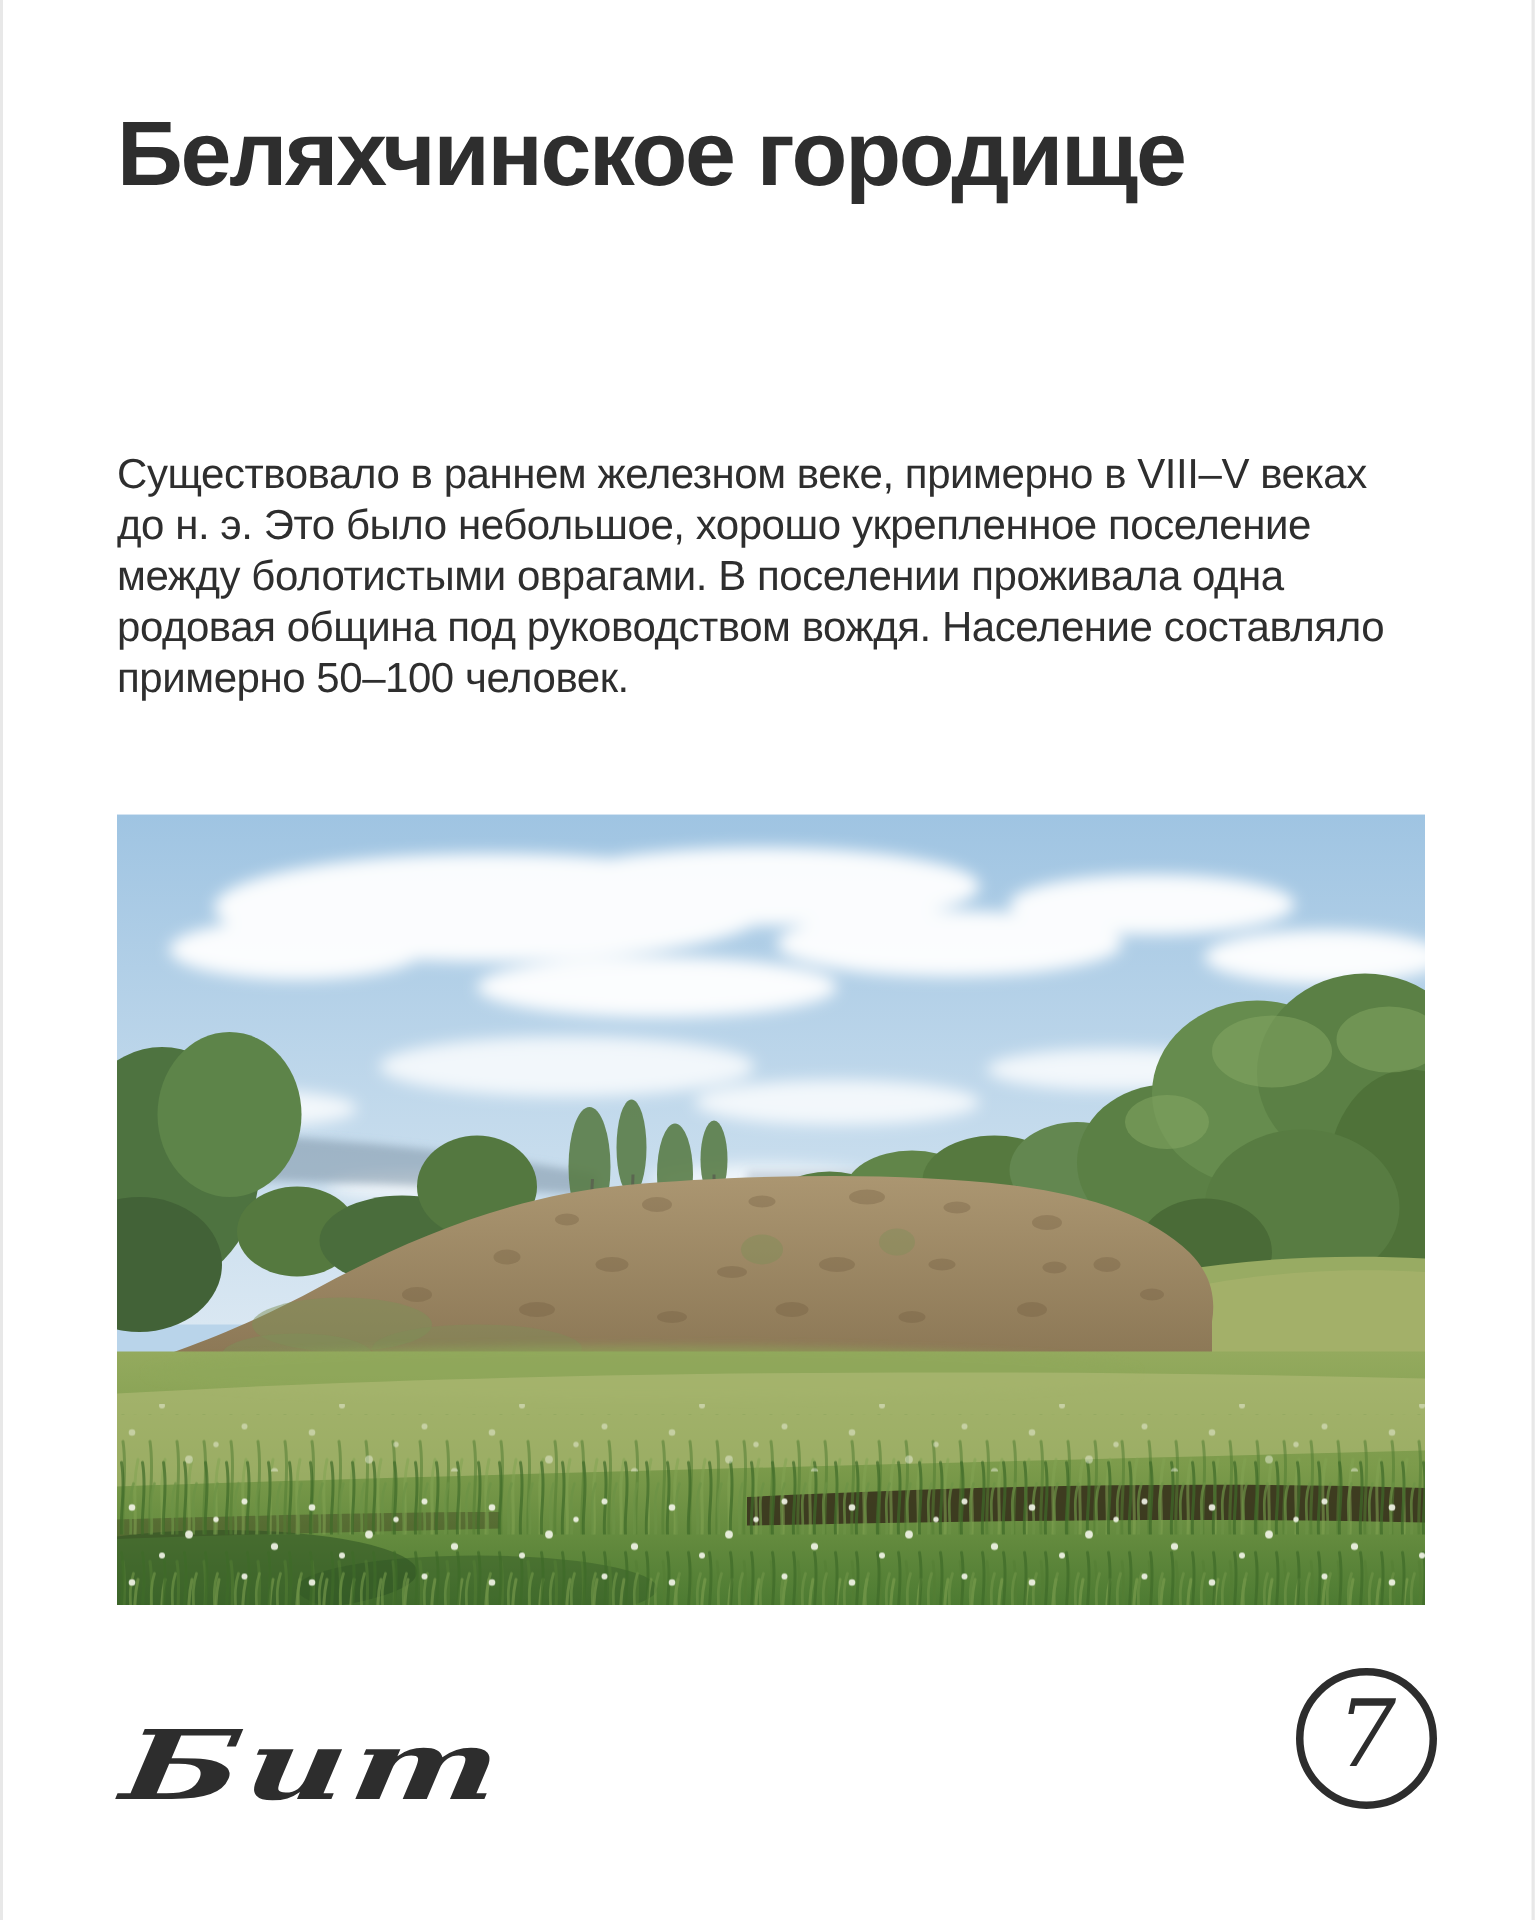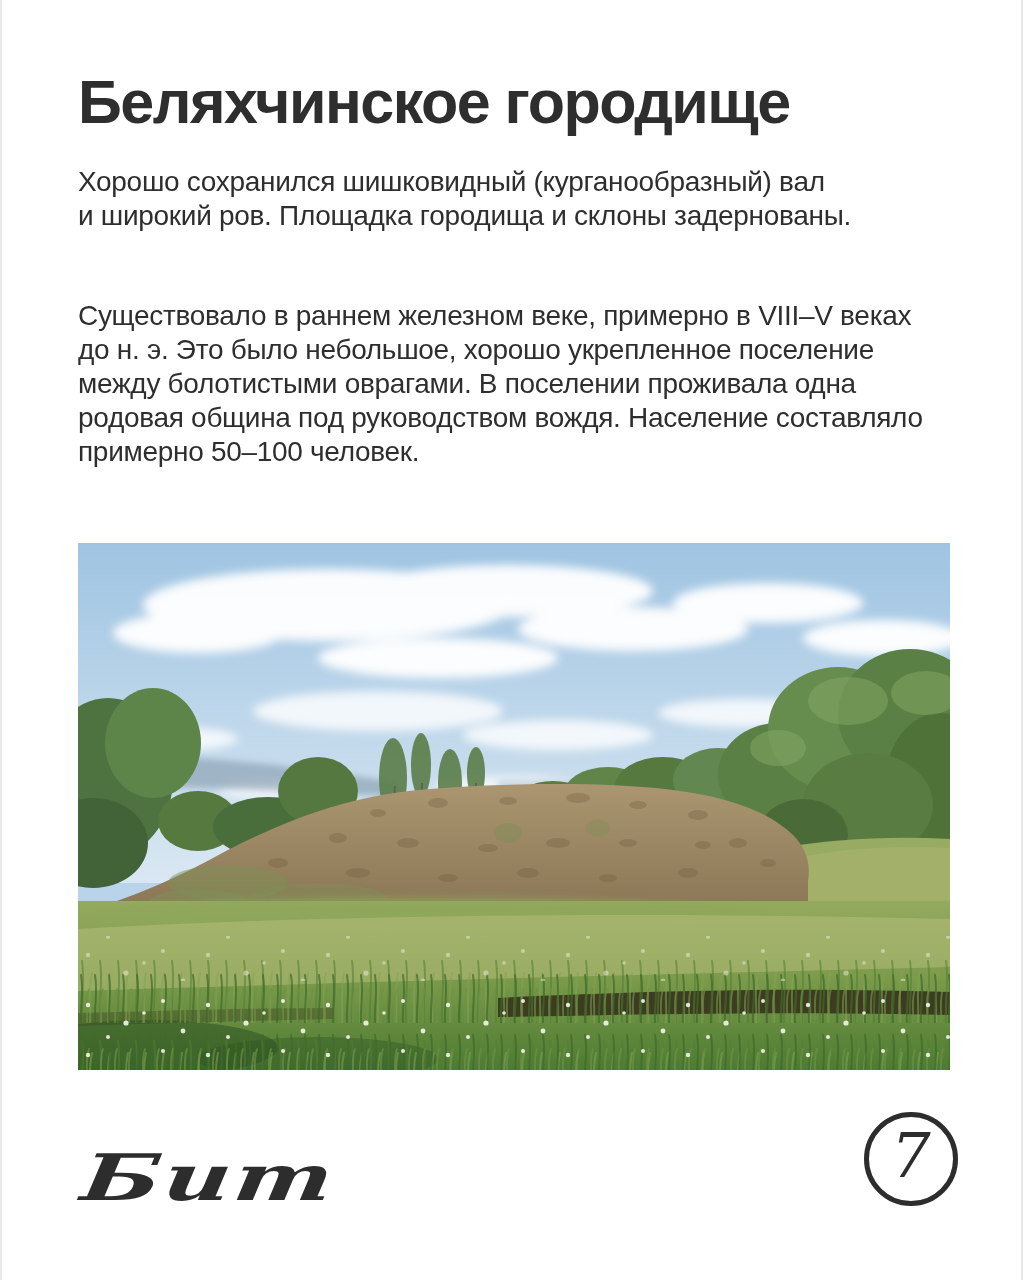--- a/index.html
+++ b/index.html
@@ -69,22 +69,20 @@
     transform:translateY(-3px);
   }
 </style>
 </head>
 <body>
 
 <div class="page">
 
   <h1 class="title">Беляхчинское городище</h1>
 
-  <p class="body-text para-1">Хорошо сохранился шишковидный (курганообразный) вал
-и широкий ров. Площадка городища и склоны задернованы.</p>
 
   <p class="body-text para-2">Существовало в раннем железном веке, примерно в VIII–V веках
 до н. э. Это было небольшое, хорошо укрепленное поселение
 между болотистыми оврагами. В поселении проживала одна
 родовая община под руководством вождя. Население составляло
 примерно 50–100 человек.</p>
 
   <figure class="photo" aria-label="Задернованный курганообразный вал городища: бурый холм среди зелёных деревьев, луговая трава с белыми цветами, летнее небо с облаками">
     <svg viewBox="0 0 872 527" preserveAspectRatio="none" aria-hidden="true">
       <defs>

